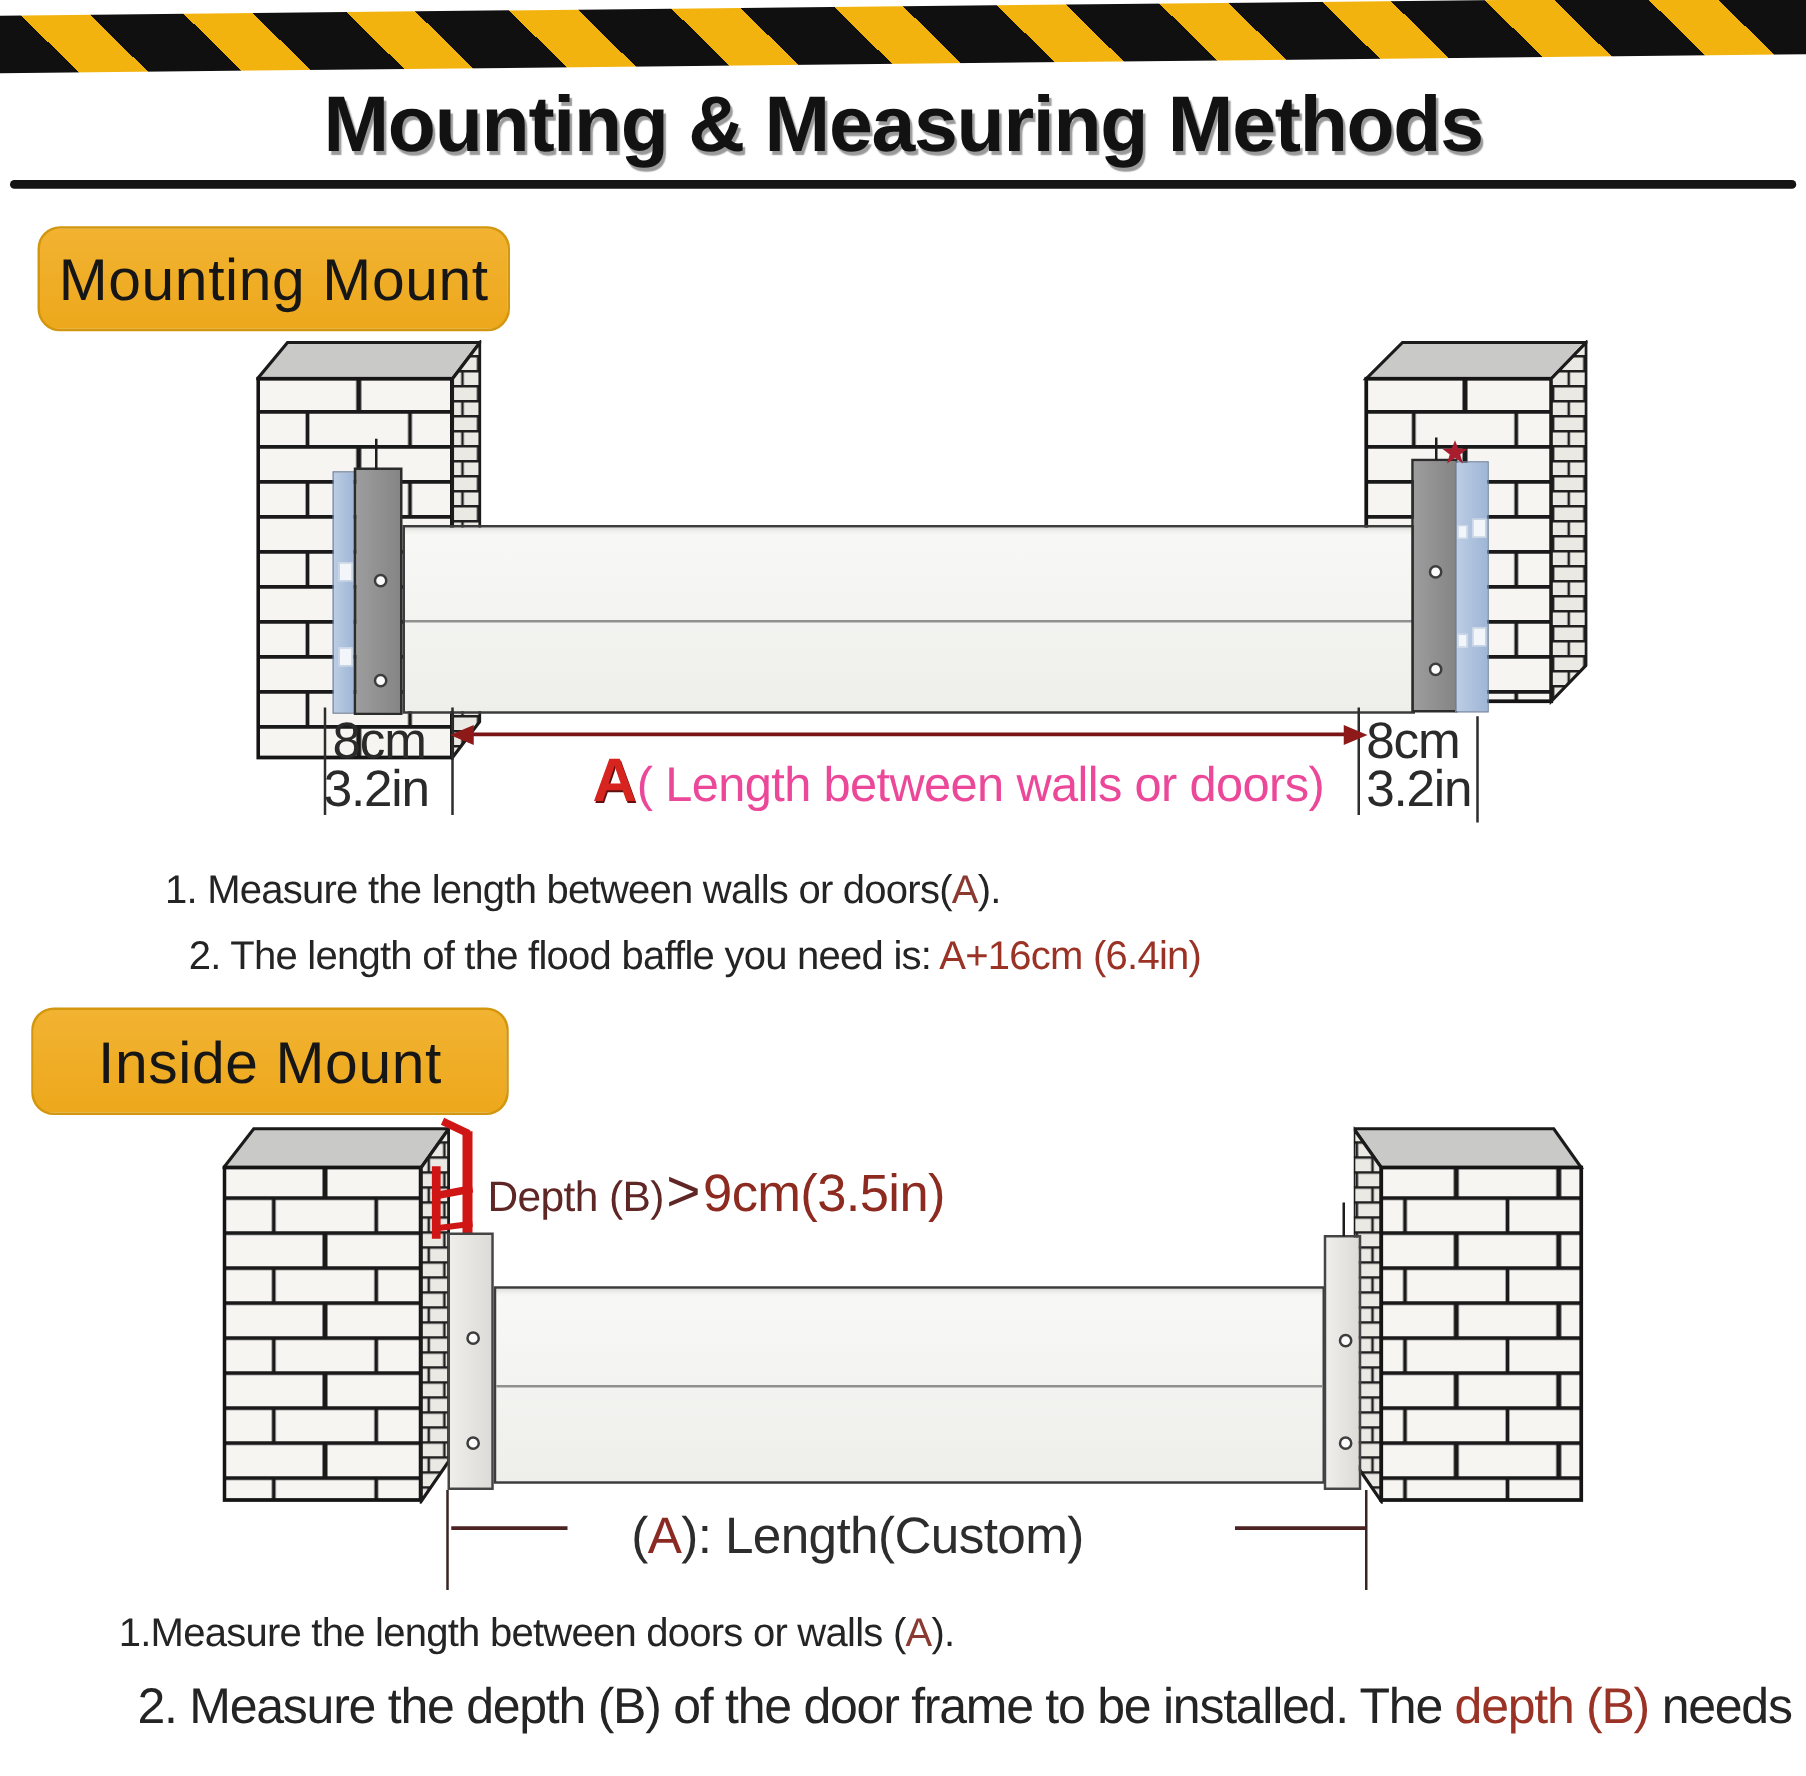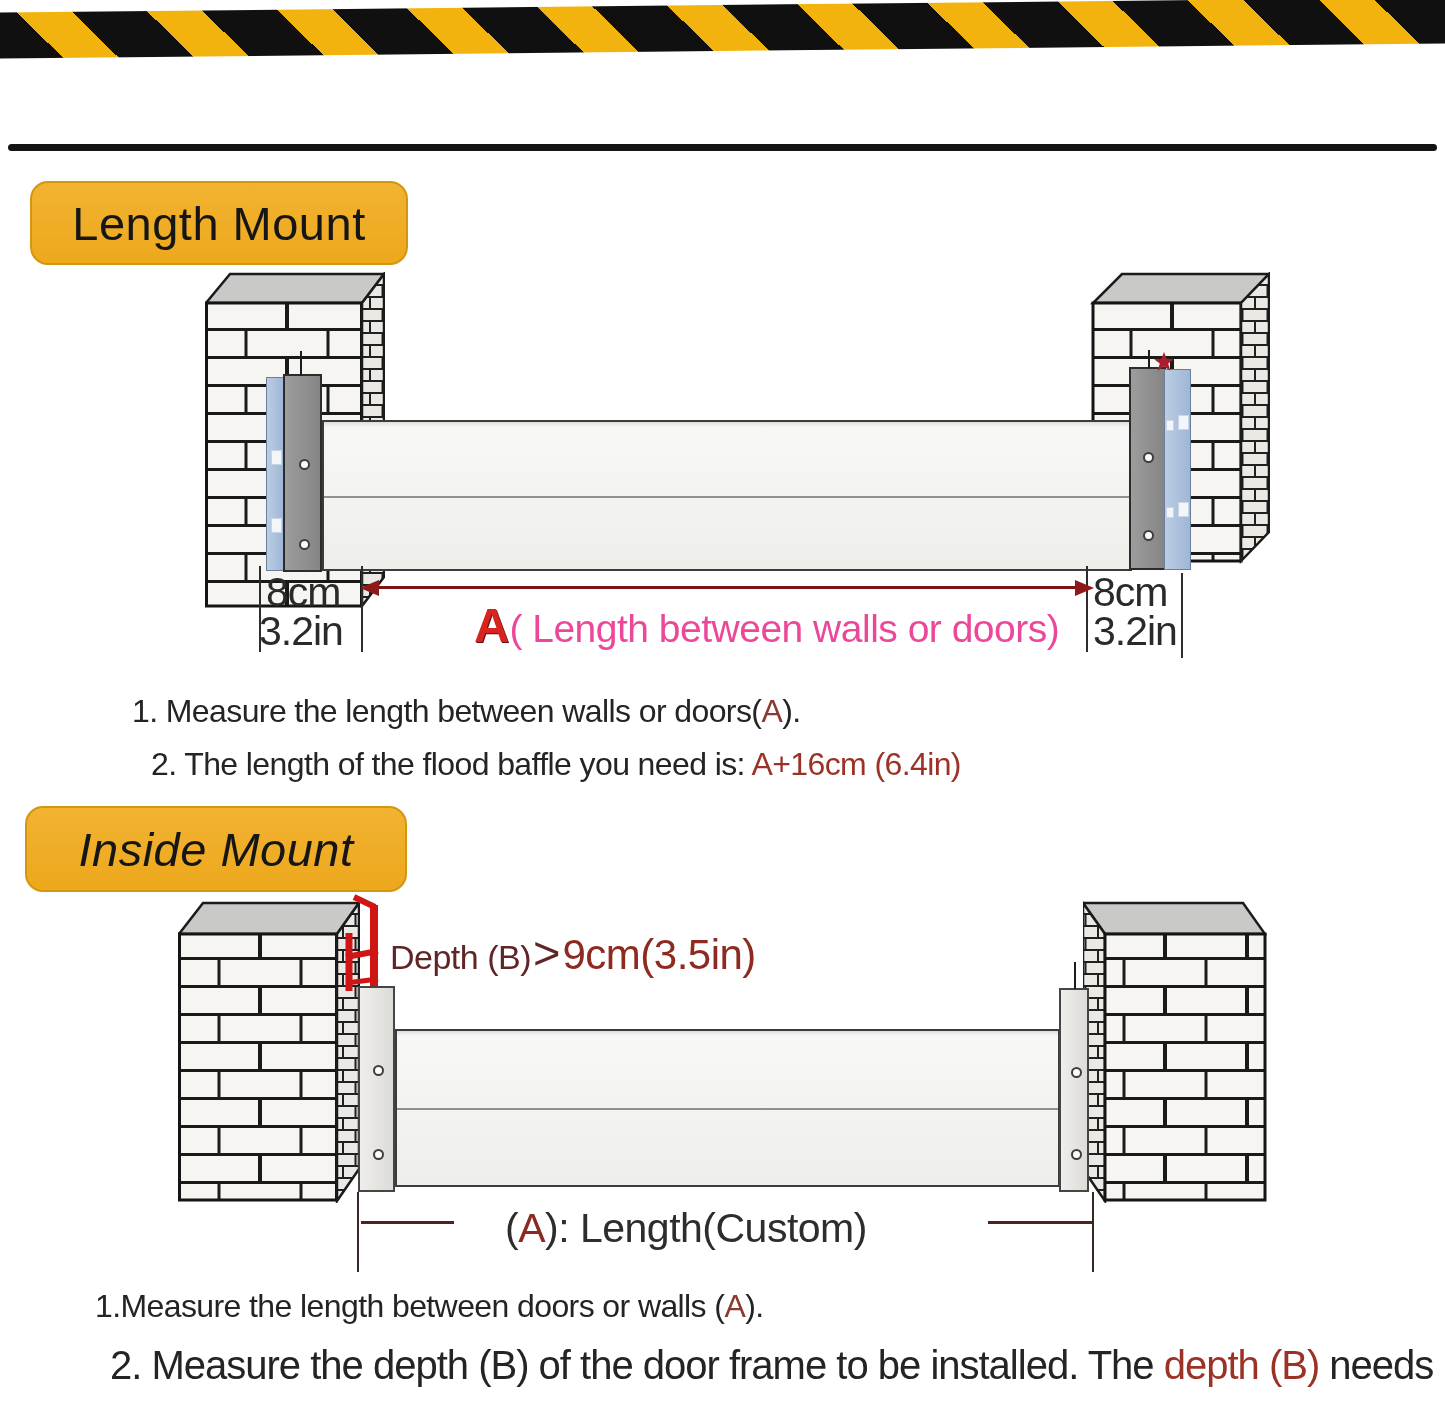--- a/index.html
+++ b/index.html
@@ -77,24 +77,25 @@
         <path d="M0 1.5 H82 M0 29.5 H82 M41 0 V29.5 M0.5 29.5 V56 M81.5 29.5 V56" stroke="#1a1a1a" stroke-width="3" fill="none"></path>
       </pattern>
       <pattern id="brickS" width="30" height="24" patternUnits="userSpaceOnUse">
         <rect width="30" height="24" fill="#ebe9e4"></rect>
         <path d="M0 1 H30 M0 13 H30 M15 1 V13 M2.5 13 V24 M27.5 13 V24" stroke="#202020" stroke-width="2" fill="none"></path>
       </pattern>
     </defs>
   </svg>
 
   <div class="stripes"></div>
+  <div class="title">Mounting &amp; Measuring Methods</div>
   <div class="rule"></div>
 
   <div class="badge" style="left:30px;top:181px;width:378px;height:84px;">
-    <span>Length Mount</span>
+    <span>Mounting Mount</span>
   </div>
 
   <svg class="abs" style="left:205px;top:272px;" width="180" height="336" viewBox="0 0 180 336">
     <polygon points="1,31 157,31 179,2 25,2" fill="#c9c9c7" stroke="#1b1b1b" stroke-width="2.5"></polygon>
     <rect x="1.5" y="31" width="155" height="303" fill="url(#brick)" stroke="#151515" stroke-width="3"></rect>
     <polygon points="157,31 179,2 179,305 157,334" fill="url(#brickS)" stroke="#1b1b1b" stroke-width="2.5"></polygon>
   </svg>
 
   <svg class="abs" style="left:1090px;top:272px;" width="180" height="292" viewBox="0 0 180 292">
     <polygon points="3,31 151,31 179,2 32,2" fill="#c9c9c7" stroke="#1b1b1b" stroke-width="2.5"></polygon>
@@ -149,21 +150,21 @@
     <span class="meas-rest">( Length between walls or doors)</span>
   </div>
 
   <div class="instr" style="left:132px;top:695px;">
     <span>1. Measure the length between walls or doors(</span><span class="reda">A</span><span>).</span>
   </div>
   <div class="instr" style="left:130px;top:748px;margin-left:21px;">
     <span>2. The length of the flood baffle you need is: </span><span class="redt">A+16cm (6.4in)</span>
   </div>
 
-  <div class="badge" style="left:25px;top:806px;width:382px;height:86px;font-style:italic;">
+  <div class="badge" style="left:25px;top:806px;width:382px;height:86px;">
     <span>Inside Mount</span>
   </div>
 
   <svg class="abs" style="left:178px;top:901px;" width="182" height="302" viewBox="0 0 182 302">
     <polygon points="1,33 159,33 181,2 25,2" fill="#c9c9c7" stroke="#1b1b1b" stroke-width="2.5"></polygon>
     <rect x="1.5" y="33" width="157" height="266" fill="url(#brick)" stroke="#151515" stroke-width="3"></rect>
     <polygon points="159,33 181,2 181,268 159,300" fill="url(#brickS)" stroke="#1b1b1b" stroke-width="2.5"></polygon>
   </svg>
 
   <svg class="abs" style="left:1083px;top:901px;" width="184" height="302" viewBox="0 0 184 302">

